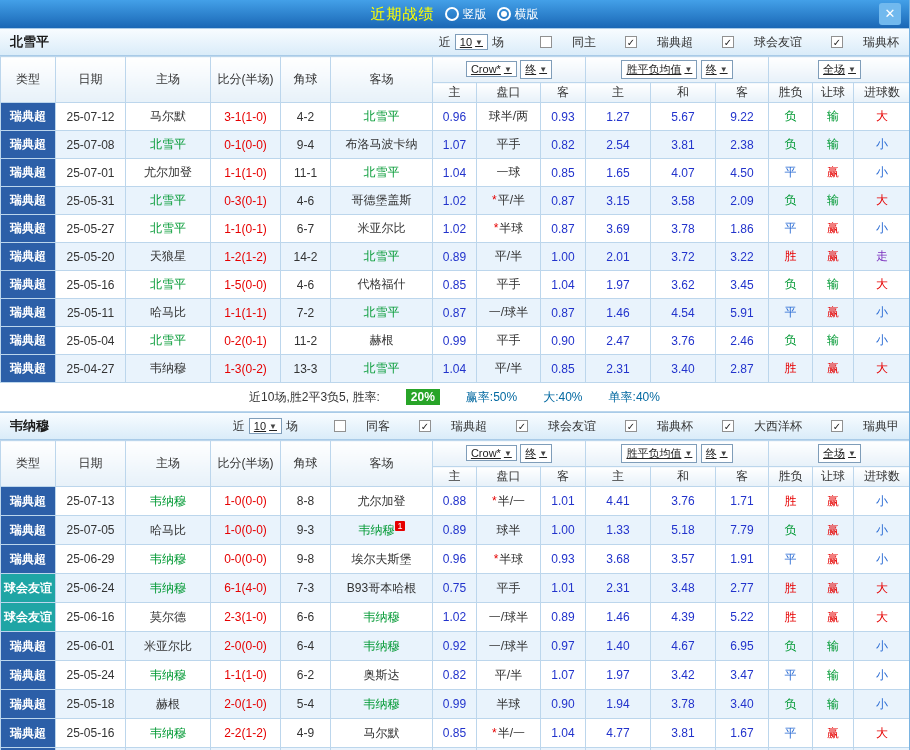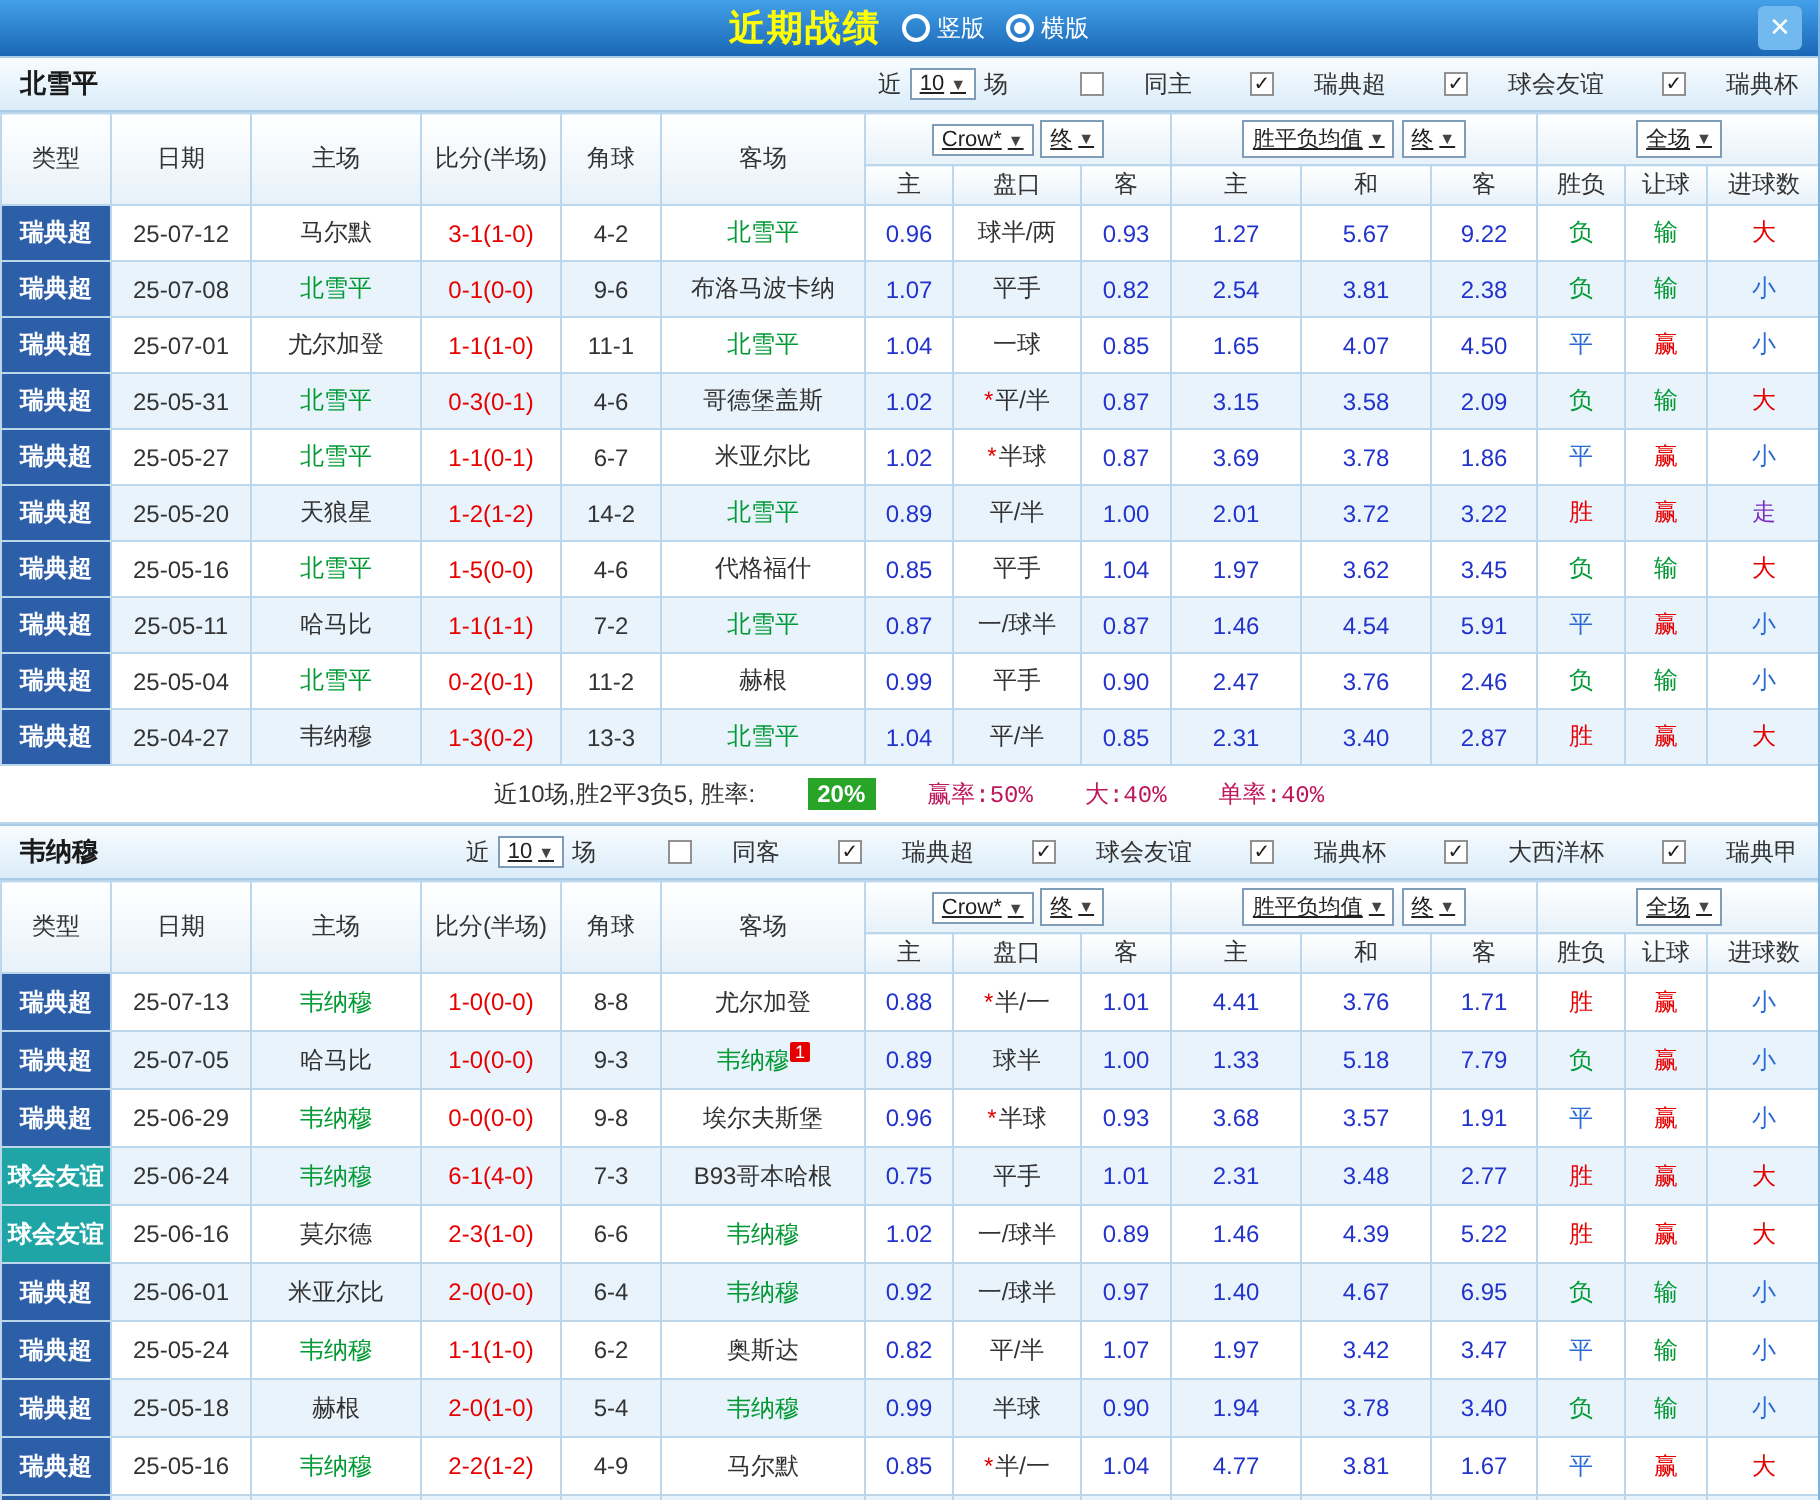--- a/index.html
+++ b/index.html
@@ -4,21 +4,21 @@
 <style>
   html,body{margin:0;padding:0;}
   body{width:910px;height:750px;overflow:hidden;background:#fff;
        font-family:"Liberation Sans","DejaVu Sans",sans-serif;font-size:12px;color:#333;}
   .app{width:910px;height:750px;overflow:hidden;position:relative;border-right:1px solid #7ab4e2;box-sizing:border-box;}
 
   
   .topbar{height:28px;background:linear-gradient(180deg,#43a0e8 0%,#1a67b5 100%);
           display:flex;align-items:center;justify-content:center;position:relative;}
   .title-group{display:flex;align-items:center;gap:10px;}
-  .title{color:#ffff00;font-size:18px;font-weight:bold;letter-spacing:1px;}
+  .title{color:#ffff00;font-size:15px;font-weight:normal;letter-spacing:1px;}
   .radio{display:inline-flex;align-items:center;gap:4px;color:#fff;cursor:pointer;}
   .rdot{width:10px;height:10px;border:2px solid #fff;border-radius:50%;position:relative;display:inline-block;}
   .rdot.selected::after{content:"";position:absolute;left:2px;top:2px;right:2px;bottom:2px;background:#fff;border-radius:50%;}
   .close{position:absolute;right:8px;top:3px;width:22px;height:22px;background:#71b9ee;color:#fff;
          text-align:center;line-height:22px;font-size:13px;font-weight:bold;border-radius:3px;cursor:pointer;}
 
   
   .sect-head{height:28px;background:linear-gradient(180deg,#f8fcff,#daecf9);
              border-top:1px solid #a9cbe8;border-bottom:1px solid #a9cbe8;
              display:flex;align-items:center;justify-content:space-between;padding:0 10px;box-sizing:border-box;}
@@ -51,21 +51,21 @@
   td.c-g{color:#009933;}
   td.c-p{color:#7b2fbe;}
   .star{color:#e60000;margin-right:1px;}
   .badge{background:#e60000;color:#fff;font-size:9px;padding:0 2px;margin-left:1px;border-radius:1px;}
 
   
   .summary{height:28px;display:flex;align-items:center;justify-content:center;gap:26px;
            border-bottom:1px solid #bcd6ec;background:#fff;}
   .summary .lead{color:#333;}
   .rate-badge{background:#28a428;color:#fff;padding:1px 5px;font-weight:bold;}
-  .summary .blue{color:#be185d;font-family:Liberation Mono, monospace;}
+  .summary .blue{color:#0369a1;}
 </style>
 </head>
 <body>
 
 <div class="app">
 
   <div class="topbar">
     <div class="title-group">
       <span class="title">近期战绩</span>
       <label class="radio">
@@ -191,21 +191,21 @@
           <td class="odds">9.22</td>
           <td class="c-g">负</td>
           <td class="c-g">输</td>
           <td class="c-r">大</td>
         </tr>
         <tr>
           <td class="lg-super">瑞典超</td>
           <td>25-07-08</td>
           <td class="focus">北雪平</td>
           <td class="score">0-1(0-0)</td>
-          <td>9-6</td>
+          <td>9-4</td>
           <td>布洛马波卡纳</td>
           <td class="odds">1.07</td>
           <td>平手</td>
           <td class="odds">0.82</td>
           <td class="odds">2.54</td>
           <td class="odds">3.81</td>
           <td class="odds">2.38</td>
           <td class="c-g">负</td>
           <td class="c-g">输</td>
           <td class="c-b">小</td>

